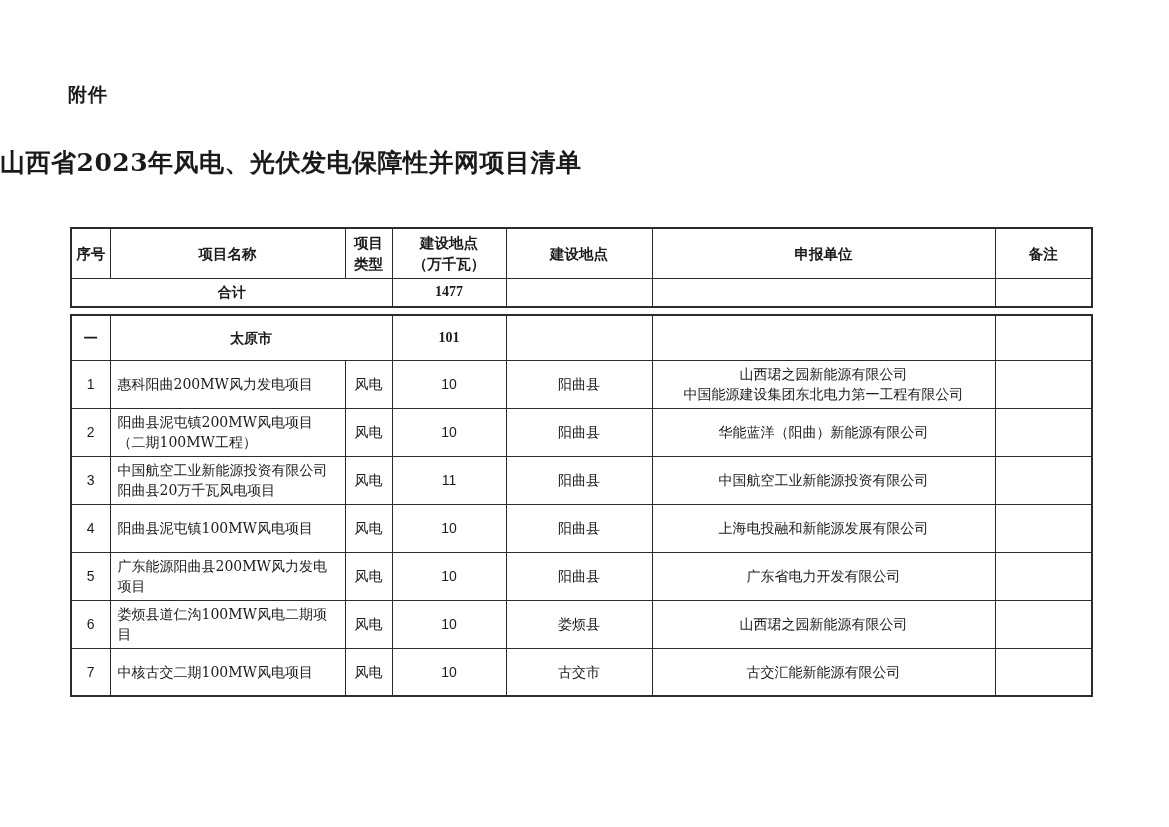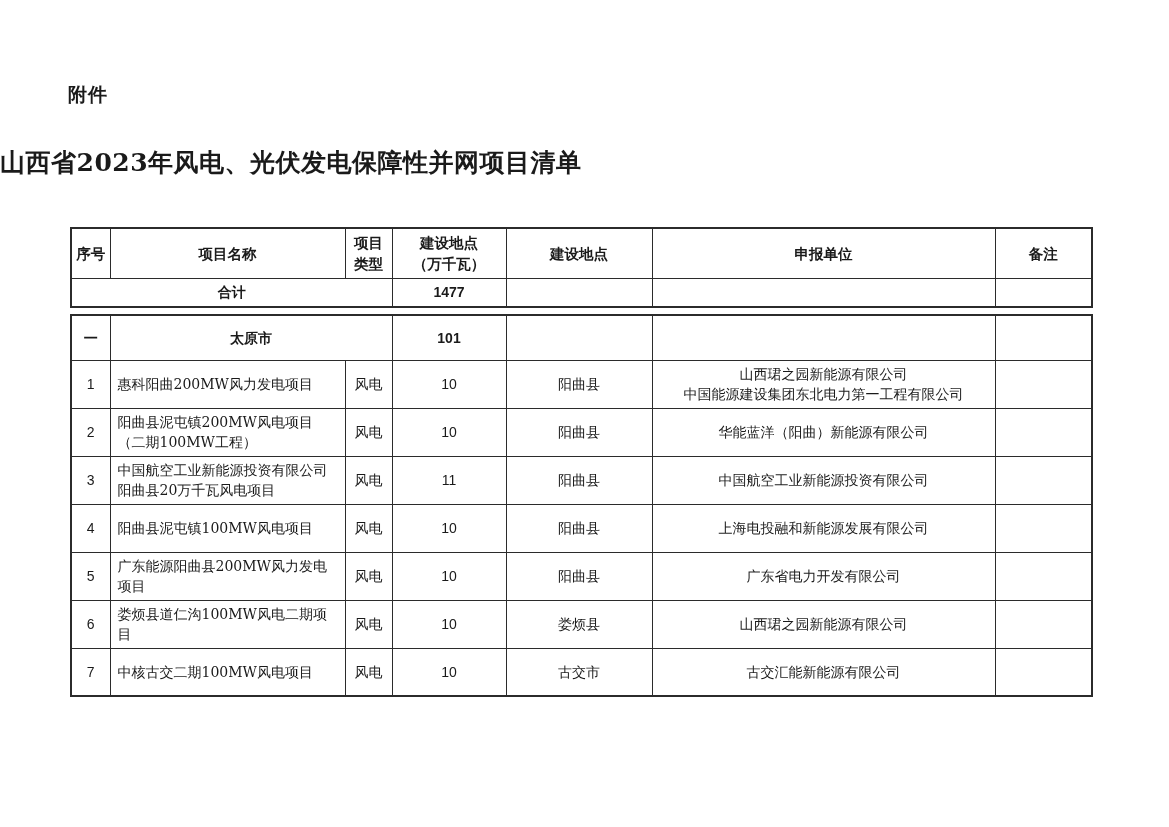--- a/index.html
+++ b/index.html
@@ -69,21 +69,21 @@
   .name-cell {
     text-align: left;
     padding-left: 7px;
     padding-right: 6px;
   }
   .num {
     font-family: "Liberation Sans", "DejaVu Sans", sans-serif;
     font-size: 14px;
   }
   .num-bold {
-    font-family: Liberation Sans, sans-serif;
+    font-family: Liberation Serif, serif;
     font-weight: bold;
   }
 </style>
 </head>
 <body>
 
 <div class="page">
 
   <div class="attachment">附件</div>
 

